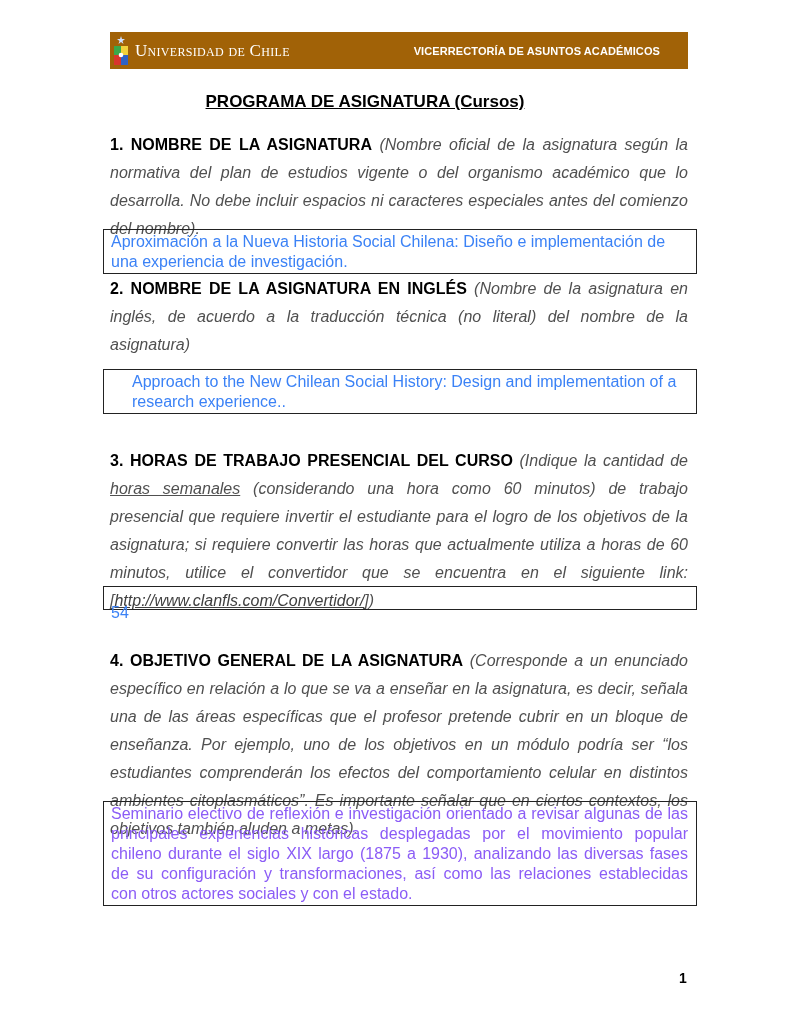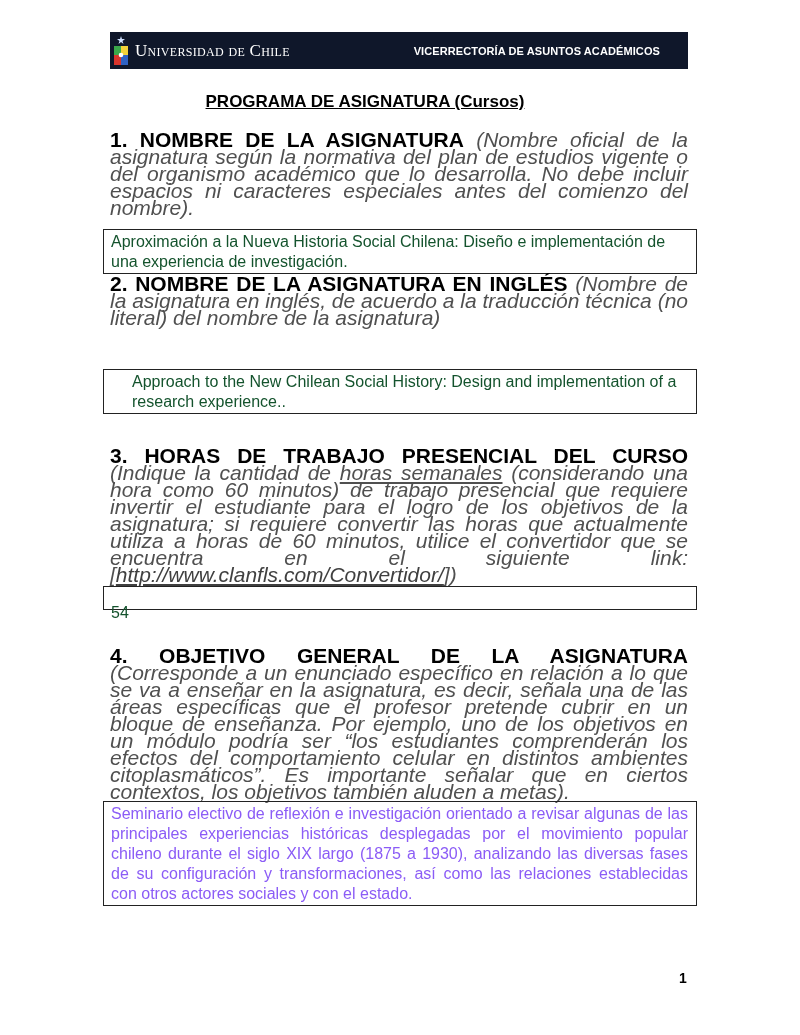--- a/index.html
+++ b/index.html
@@ -1,41 +1,41 @@
 <!DOCTYPE html>
 <html><head>
 <meta charset="utf-8">
 <style>
   html, body { margin: 0; padding: 0; background: #ffffff; }
   body { width: 800px; height: 1035px; position: relative; overflow: hidden;
          font-family: "Liberation Sans", sans-serif; color: #000; }
 
   .banner { position: absolute; left: 110px; top: 32px; width: 578px; height: 37px;
-            background: #0f172a; box-sizing: border-box; }
+            background: #a16207; box-sizing: border-box; }
   .banner .logo { position: absolute; left: 4px; top: 2px; width: 14px; height: 33px; }
   .banner .uname { position: absolute; left: 25px; top: 10px; color: #fff;
                    font-family: "Liberation Serif", serif; font-size: 17px; letter-spacing: 0.3px;
                    font-variant: small-caps; line-height: 18px; }
   .banner .vra { position: absolute; right: 28px; top: 12px; color: #fff; font-weight: bold;
                  font-size: 11px; letter-spacing: 0.1px; line-height: 14px; }
 
   .title { position: absolute; left: 0; width: 730px; top: 92px; text-align: center;
            font-weight: bold; font-size: 17px; line-height: 20px; }
   .title span { text-decoration: underline; }
 
-  .section { position: absolute; left: 110px; width: 578px; font-size: 21px; line-height: 17px;
+  .section { position: absolute; left: 110px; width: 578px; font-size: 16px; line-height: 28px;
              text-align: justify; }
   .section .head { font-weight: bold; }
   .section .note { font-style: italic; color: #505050; }
   .section .u { text-decoration: underline; }
   .section a { color: #404040; text-decoration: underline; }
 
   .box { position: absolute; left: 103px; width: 594px; box-sizing: border-box;
          border: 1.5px solid #222; padding: 2px 8px 2px 7px; font-size: 16px; line-height: 20px;
-         color: #14532d; }
+         color: #3b82f6; }
   .box.dark { color: #8b5cf6; text-align: justify; }
 
   .pagenum { position: absolute; left: 679px; top: 970px; font-weight: bold; font-size: 14px; }
 </style>
 </head>
 <body>
 
 <div class="banner">
   <svg class="logo" viewBox="0 0 14 33">
     <polygon points="7,2 8,5 11,5 8.5,7 9.5,10 7,8 4.5,10 5.5,7 3,5 6,5" fill="#cfe0ff"></polygon>

